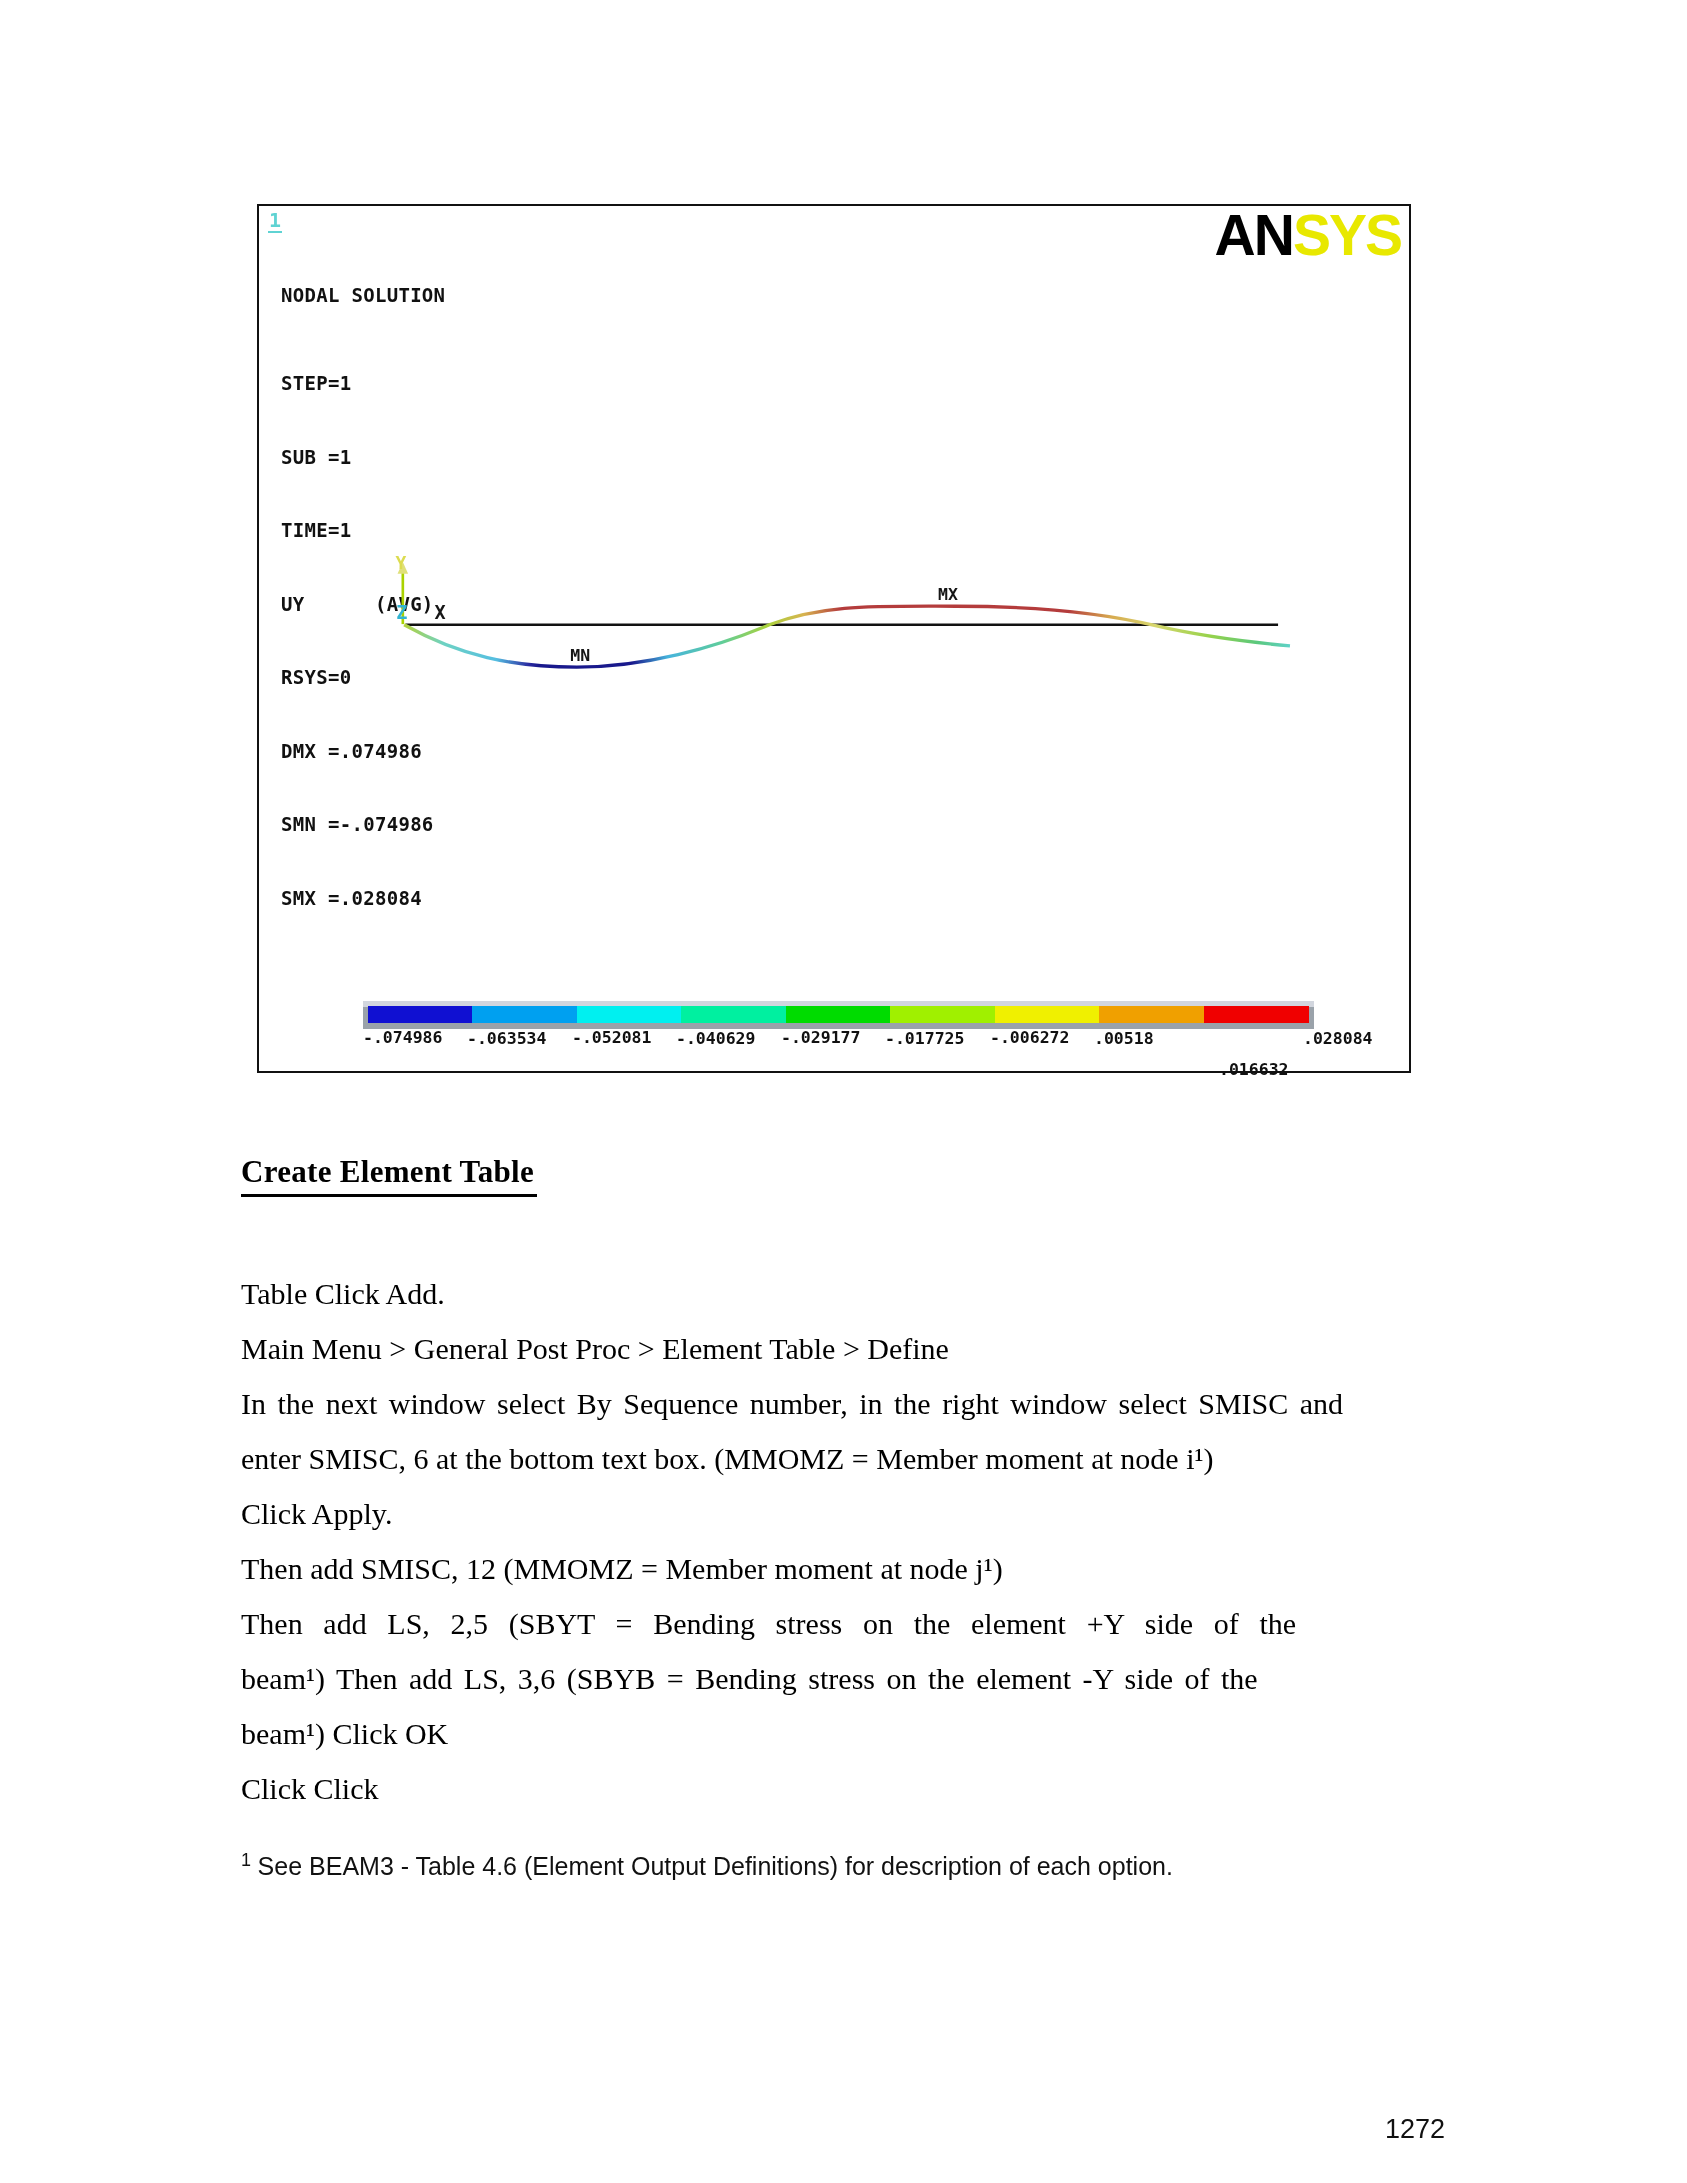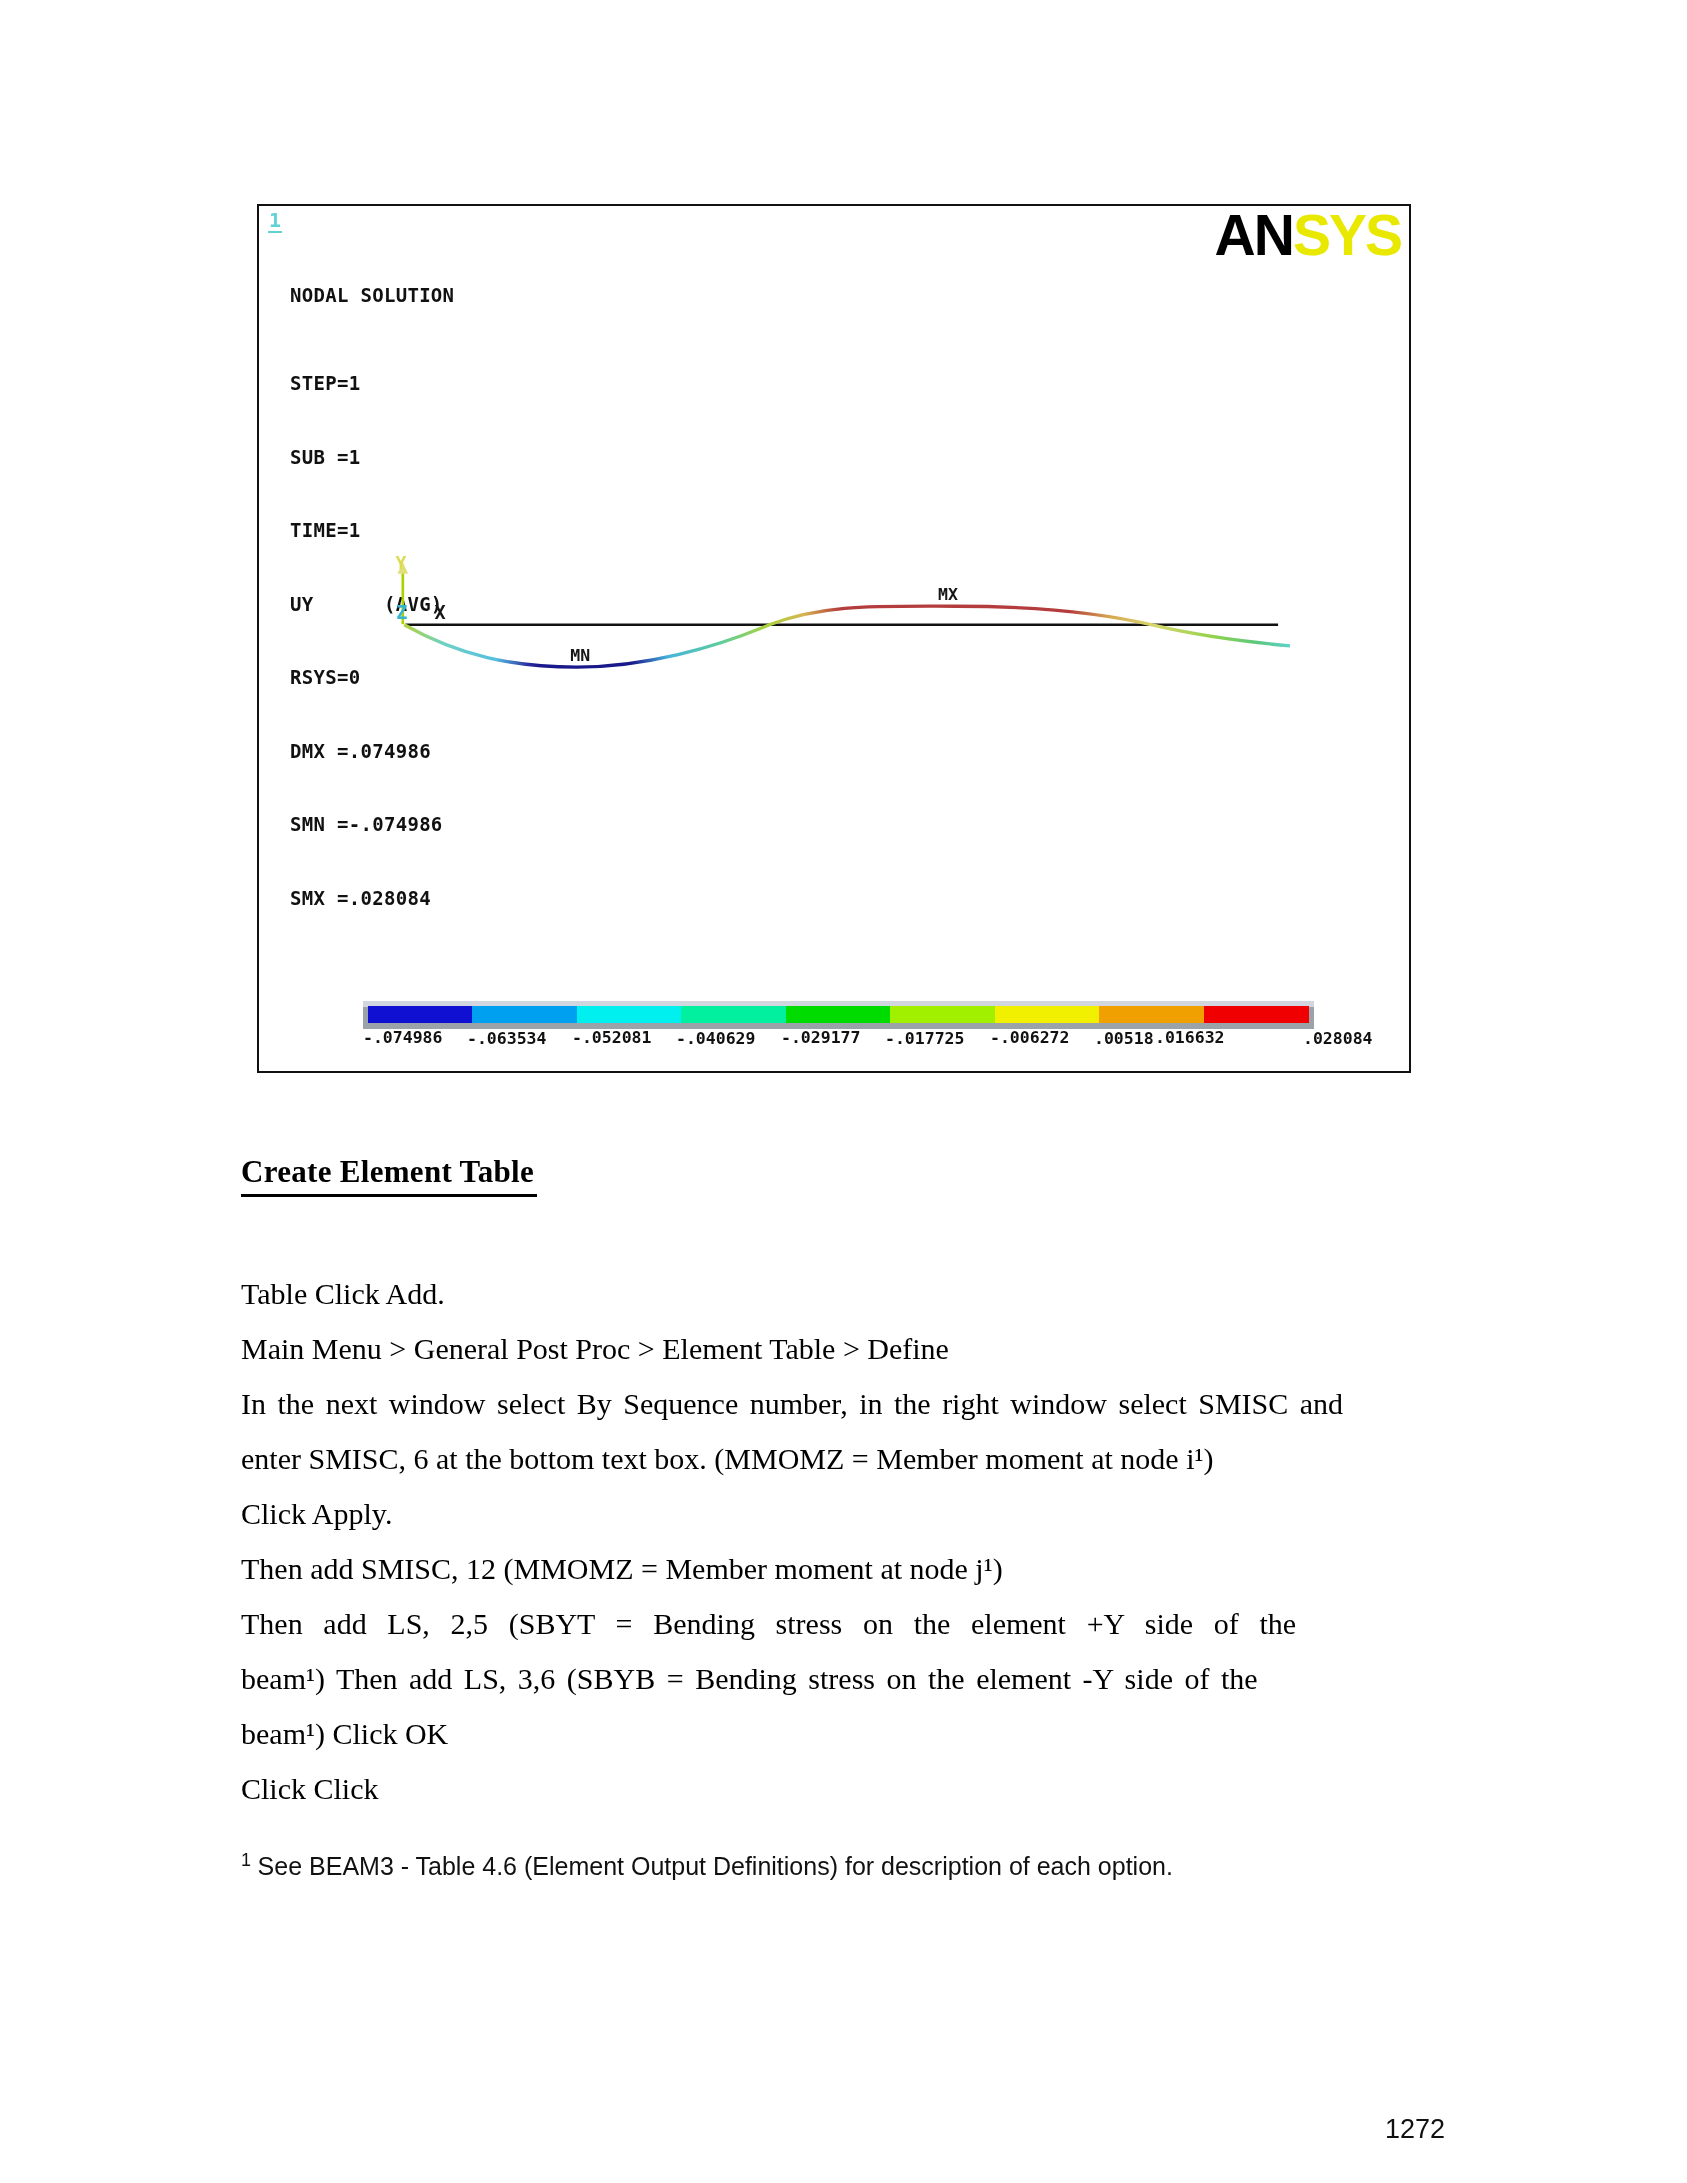--- a/index.html
+++ b/index.html
@@ -15,21 +15,21 @@
     border:2.6px solid #111; background:#ffffff;
   }
   .win-label {
     position:absolute; left:8.6px; top:4px;
     font-family:"DejaVu Sans Mono", monospace; font-weight:bold; font-size:20px;
     color:#5fd3d3; border-bottom:2px solid #5fd3d3; line-height:1; padding:0 1.3px 0.7px 1.3px;
   }
   .plot-info {
     position:absolute; left:22px; top:28px;
     font-family:"DejaVu Sans Mono", monospace; font-weight:bold; font-size:19px;
-    color:#111; line-height:24.5px; white-space:pre; letter-spacing:0.3px;margin-left:9px;
+    color:#111; line-height:24.5px; white-space:pre; letter-spacing:0.3px;
   }
   .plot-info .info-line:first-child { margin-bottom:14.6px; }
   .logo {
     position:absolute; right:8px; top:1.3px;
     font-family:"Liberation Sans", sans-serif; font-weight:900; font-size:57px;
     letter-spacing:-2px; line-height:1;
   }
   .logo .logo-an  { color:#000; }
   .logo .logo-sys { color:#e8e800; }
 
@@ -46,21 +46,21 @@
   .cbar-seg:nth-child(3){left:214px;} .cbar-seg:nth-child(4){left:318px;}
   .cbar-seg:nth-child(5){left:423px;} .cbar-seg:nth-child(6){left:527px;}
   .cbar-seg:nth-child(7){left:632px;} .cbar-seg:nth-child(8){left:736px;}
   .cbar-seg:nth-child(9){left:841px;}
   .cbar-label {
     position:absolute; font-family:"DejaVu Sans Mono", monospace; font-weight:bold;
     font-size:16.5px; color:#111; line-height:1; white-space:pre;
   }
   .cbar-top    { top:824px; }
   .cbar-bottom { top:825px; }
-  .ct0{left:104px;} .ct1{left:313px;} .ct2{left:522px;} .ct3{left:731px;} .ct4{left:896px;}
+  .ct0{left:104px;} .ct1{left:313px;} .ct2{left:522px;} .ct3{left:731px;} .ct4{left:960px;margin-top:32px;}
   .cb0{left:208px;} .cb1{left:417px;} .cb2{left:626px;} .cb3{left:835px;} .cb4{left:1044px;}
 
   
   .doc-heading {
     position:absolute; left:241px; top:1154px;
     font-size:31px; font-weight:bold;
     border-bottom:3.3px solid #000; padding:0 2.6px 4px 0; letter-spacing:0.3px;
   }
   .doc-body { position:absolute; left:241px; top:1266px; width:1088px; font-size:30px; }
   .doc-line { height:55px; line-height:55px; white-space:nowrap; }

